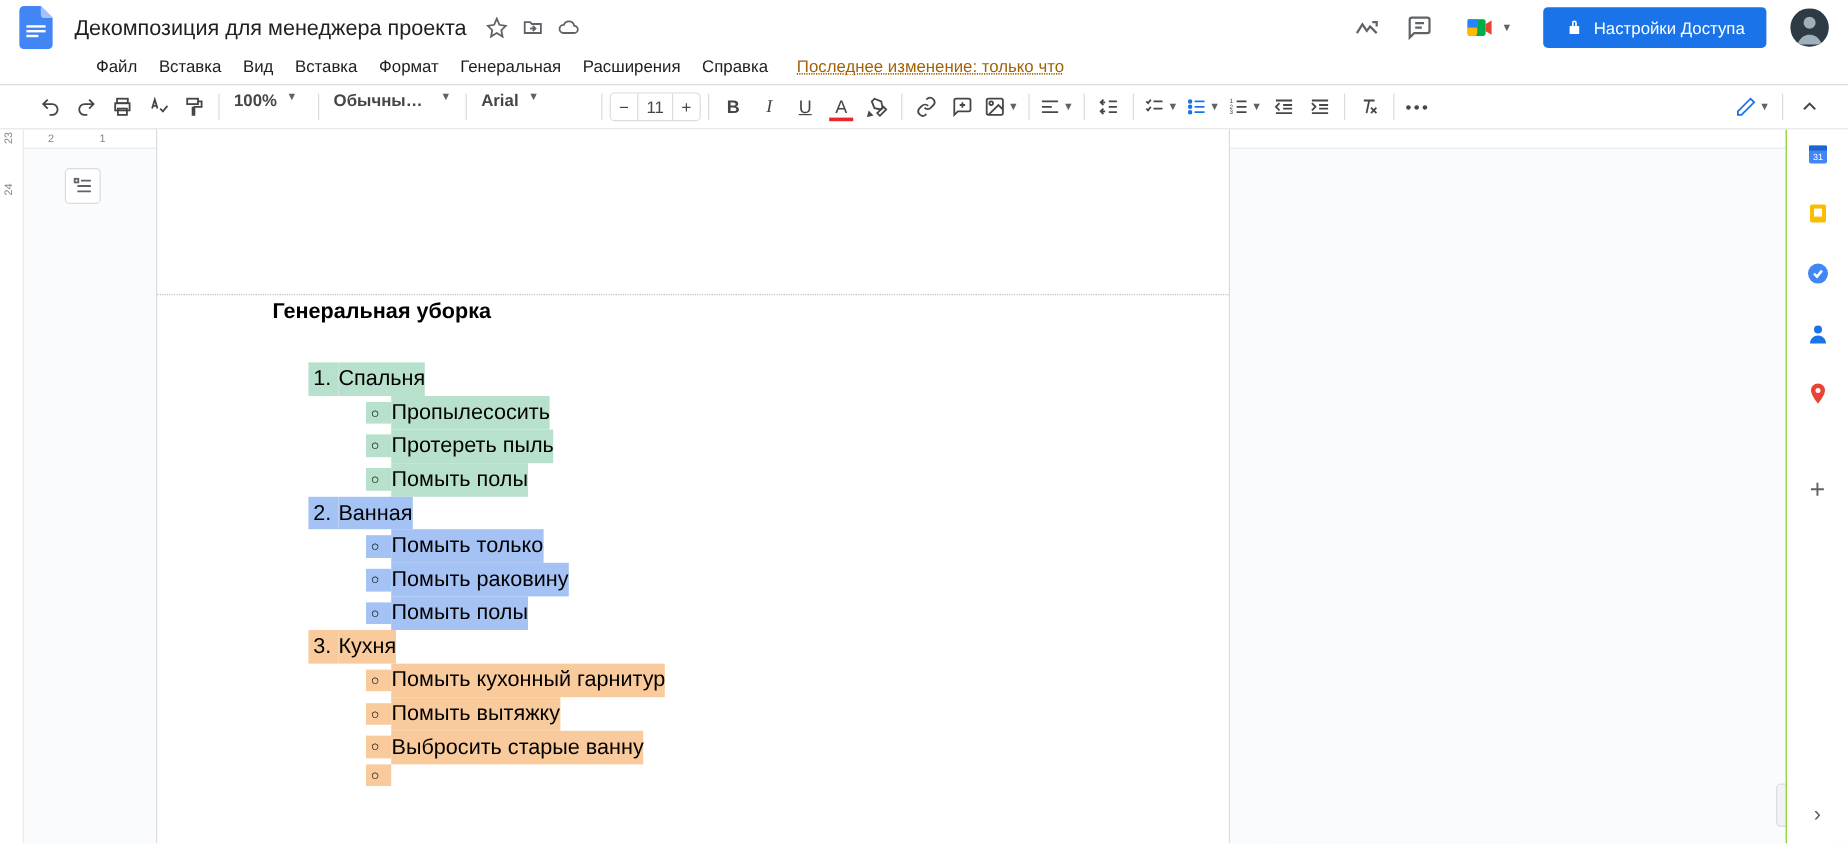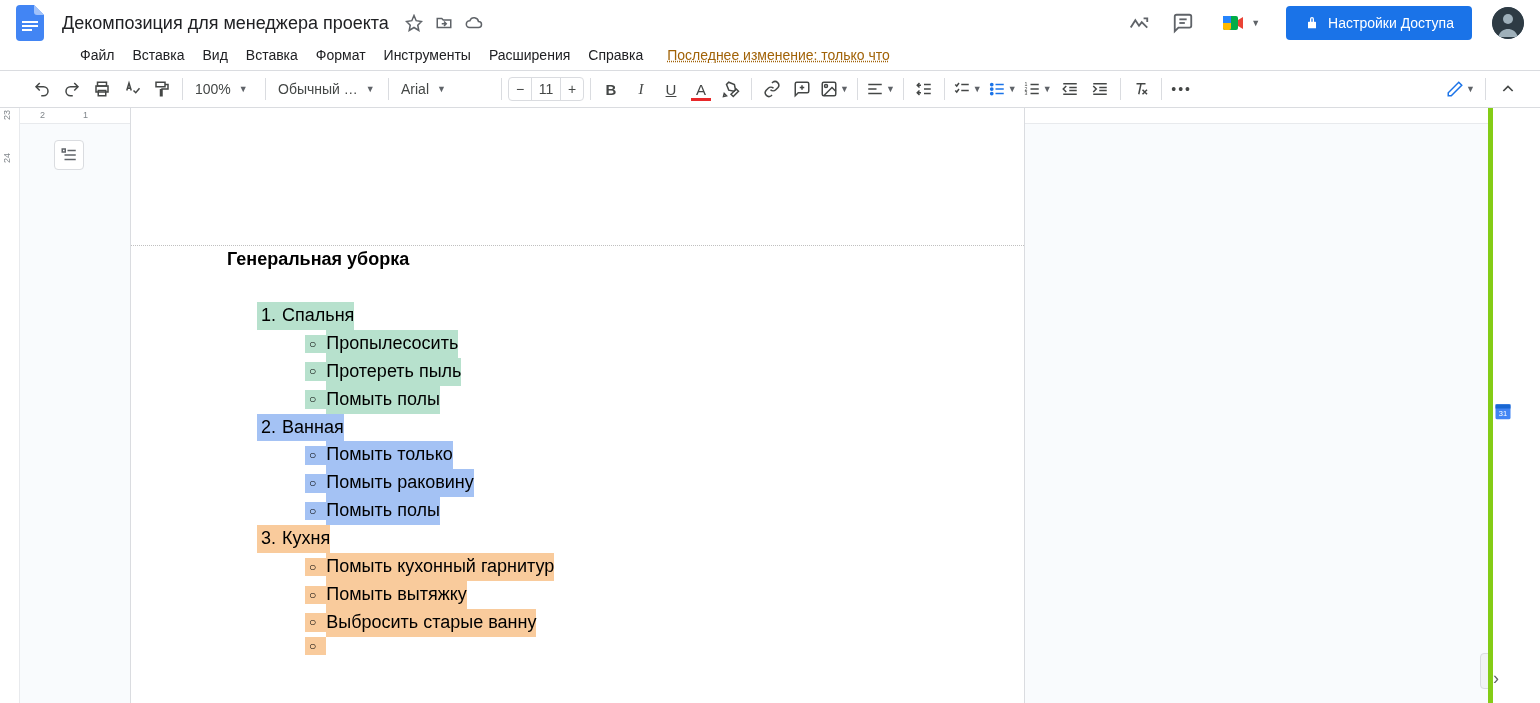--- a/index.html
+++ b/index.html
@@ -20,21 +20,21 @@
 
 
 .menubar { display: flex; align-items: center; height: 30px; padding-left: 72px; gap: 2px; font-size: 14px; color: #202124; }
 .menubar .mi { padding: 4px 8px; border-radius: 4px; cursor: pointer; }
 .lastmod { margin-left: 14px; color: #a16207; text-decoration: underline dotted; font-size: 14px; }
 
 
 .toolbar { display: flex; align-items: center; height: 38px; border-top: 1px solid #dadce0; border-bottom: 1px solid #dadce0; padding: 0 18px 0 28px; gap: 2px; color: #444746; }
 .tb-btn { min-width: 28px; height: 28px; border-radius: 4px; display: flex; align-items: center; justify-content: center; cursor: pointer; padding: 0 2px; }
 .tb-sep { width: 1px; height: 22px; background: #dadce0; margin: 0 4px; }
-.zoom-sel, .style-sel, .font-sel { display:flex; align-items:center; gap:6px; padding: 0 6px; height:28px; cursor:pointer; }
+.zoom-sel, .style-sel, .font-sel { display:flex; gap:6px; padding: 0 6px; height:28px; cursor:pointer;font-weight:bold; }
 .zoom-sel { width: 70px; }
 .style-sel { width: 110px; overflow:hidden; white-space:nowrap; }
 .font-sel { width: 100px; }
 .fontsize { display:flex; align-items:center; border:1px solid #dadce0; border-radius:4px; height:24px; }
 .fontsize .fs-btn { width:22px; text-align:center; cursor:pointer; }
 .fontsize .fs-val { width:30px; text-align:center; border-left:1px solid #dadce0; border-right:1px solid #dadce0; height:100%; line-height:22px; }
 .dd-arrow { font-size: 9px; color:#5f6368; margin-left:2px; }
 .bullets-active { color: #1a73e8; }
 .text-color-btn { position:relative; }
 .text-color-btn .ul { position:absolute; bottom:2px; left:4px; right:4px; height:3px; background:#e8282a; }
@@ -70,21 +70,21 @@
 .hl-orange { background:#f9cb9c; }
 
 
 .vscroll { position:absolute; right:0; top:16px; bottom:0; width:16px; background:#f1f3f4; }
 .vscroll-thumb { position:absolute; top:0; left:2px; width:12px; height:220px; background:#dadce0; border-radius:6px; }
 
 
 .explore-btn { position:absolute; right:24px; bottom:14px; width:36px; height:36px; background:#f1f3f4; border:1px solid #dadce0; border-radius:4px; display:flex; align-items:center; justify-content:center; color:#5f6368; }
 
 
-.sidepanel { position:absolute; right:0; top:108px; bottom:0; width:52px; background:#fff; border-left:5px solid #84cc16; display:flex; flex-direction:row; align-items:center; padding-top:10px; gap:30px; }
+.sidepanel { position:absolute; right:0; top:108px; bottom:0; width:52px; background:#fff; border-left:1px solid #84cc16; display:flex; flex-direction:column; align-items:center; padding-top:10px; gap:30px; }
 .sp-ic { width:20px; height:20px; display:flex; align-items:center; justify-content:center; }
 .sp-plus { margin-top: 30px; font-size:22px; color:#5f6368; }
 .sp-expand { position:absolute; bottom:14px; font-size:18px; color:#5f6368; }
 
 svg { display:block; }
 </style>
 </head>
 <body>
 
 <div class="header1">
@@ -157,21 +157,21 @@
     </div>
   </div>
 </div>
 
 <div class="menubar">
   <span class="mi">Файл</span>
   <span class="mi">Вставка</span>
   <span class="mi">Вид</span>
   <span class="mi">Вставка</span>
   <span class="mi">Формат</span>
-  <span class="mi">Инструменты</span>
+  <span class="mi">Генеральная</span>
   <span class="mi">Расширения</span>
   <span class="mi">Справка</span>
   <span class="lastmod">Последнее изменение: только что</span>
 </div>
 
 <div class="toolbar">
   <div class="tb-btn">
       <svg width="18" height="18" viewBox="0 0 24 24" fill="none" stroke="#444746" stroke-width="2">
         <path d="M9 14L4 9l5-5"></path>
         <path d="M4 9h10a6 6 0 0 1 0 12h-3"></path>

